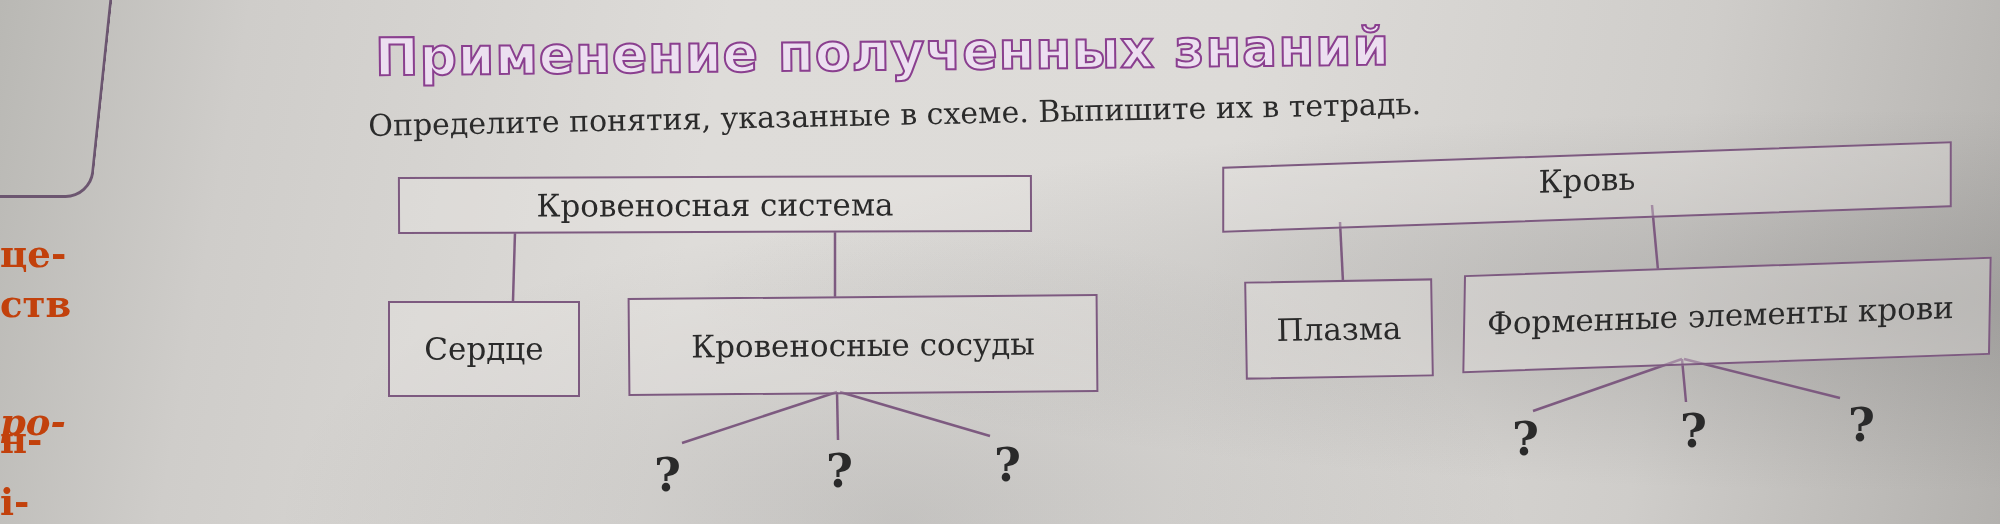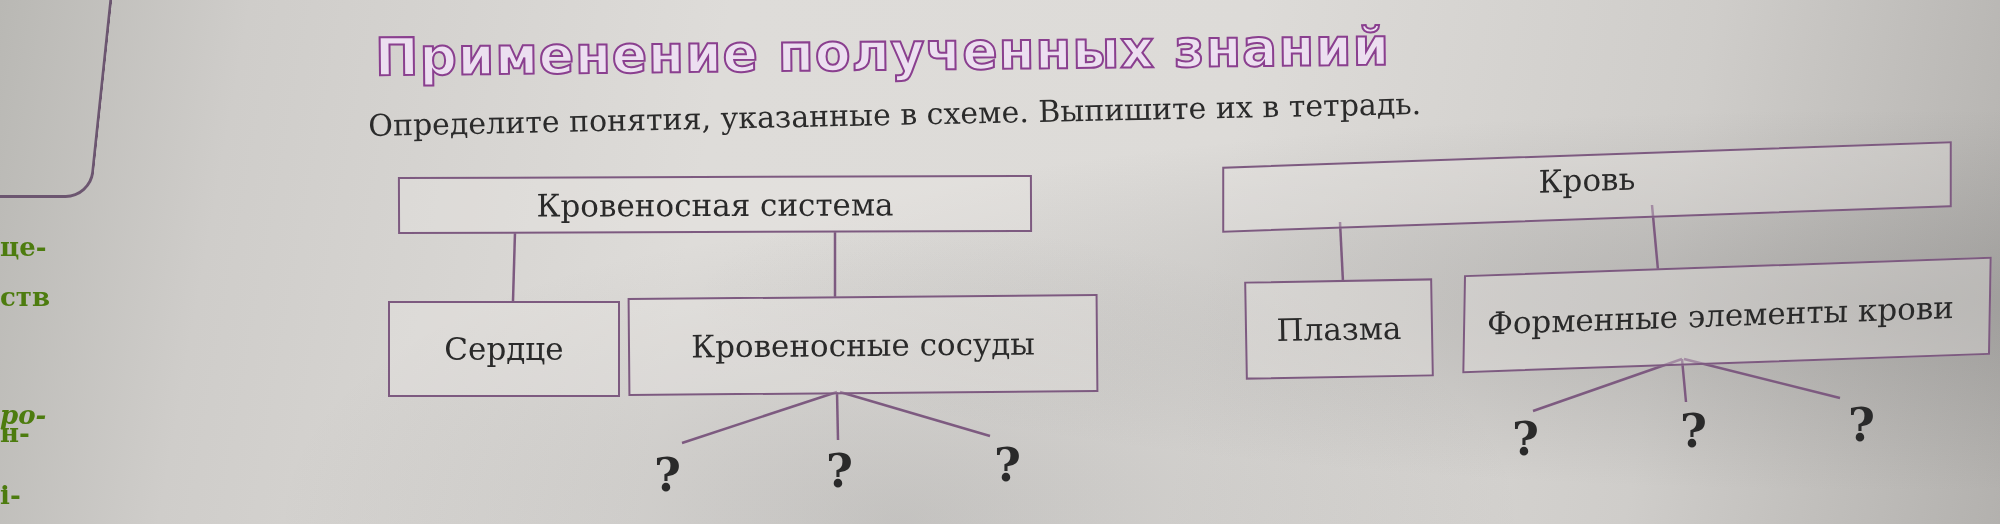--- a/index.html
+++ b/index.html
@@ -9,21 +9,21 @@
     font-family: "DejaVu Serif", serif;
     color:#2a2a2a;
   }
   .shade { position:absolute; left:0; top:0; width:2000px; height:524px;
     background: radial-gradient(ellipse at 1900px 300px, rgba(90,90,90,0.25), rgba(0,0,0,0) 45%),
                 radial-gradient(ellipse at 900px 520px, rgba(80,80,80,0.18), rgba(0,0,0,0) 40%);
     pointer-events:none; }
   .side-frame { position:absolute; left:-40px; top:-20px; width:140px; height:215px;
     border:3px solid #6c5670; border-left:none; border-top:none; border-radius:0 0 26px 0;
     transform: skewX(-6deg); }
-  .side-text { position:absolute; left:0; font-family:"DejaVu Serif", serif; font-weight:bold; font-size:26px; color:#4d7c0f; }
+  .side-text { position:absolute; left:0; font-family:"DejaVu Serif", serif; font-weight:bold; font-size:37px; color:#c2410c; }
   .heading { position:absolute; left:375px; top:22px; font-family:"DejaVu Sans", sans-serif;
     font-weight:bold; font-size:52px; letter-spacing:1px; color:#ecdff0;
     -webkit-text-stroke: 2px #8a3f8f; text-shadow: 0 0 1px #8a3f8f;
     transform: rotate(-0.6deg); }
   .instruction { position:absolute; left:368px; top:108px; font-size:30px; color:#2b2b2b;
     transform: rotate(-1.2deg); transform-origin:left top; white-space:nowrap; }
   .box { position:absolute; border:2.5px solid #7d5a80; background:rgba(235,233,230,0.35);
     display:flex; align-items:center; justify-content:center; font-size:31px; color:#2a2a2a; box-sizing:border-box; }
   .qmark { position:absolute; font-family:"DejaVu Serif", serif; font-weight:bold; font-size:46px; color:#2a2a2a; }
   svg.lines { position:absolute; left:0; top:0; }
@@ -56,21 +56,21 @@
     <line x1="1652" y1="205" x2="1658" y2="270"></line>
     <line x1="1682" y1="359" x2="1533" y2="411"></line>
     <line x1="1682" y1="359" x2="1686" y2="402"></line>
     <line x1="1684" y1="359" x2="1840" y2="398"></line>
   </g>
 </svg>
 
 <div class="box" style="left:398px;top:176px;width:634px;height:57px;transform:rotate(-0.2deg);">
   <span>Кровеносная система</span>
 </div>
-<div class="box" style="left:388px;top:301px;width:232px;height:96px;">
+<div class="box" style="left:388px;top:301px;width:192px;height:96px;">
   <span>Сердце</span>
 </div>
 <div class="box" style="left:628px;top:296px;width:470px;height:98px;transform:rotate(-0.5deg);">
   <span>Кровеносные сосуды</span>
 </div>
 <div class="qmark" style="left:654px;top:448px;">?</div>
 <div class="qmark" style="left:826px;top:444px;">?</div>
 <div class="qmark" style="left:994px;top:438px;">?</div>
 
 <div class="box" style="left:1222px;top:154px;width:730px;height:66px;transform:rotate(-2deg) skewX(-2deg);align-items:flex-start;padding-top:6px;">

